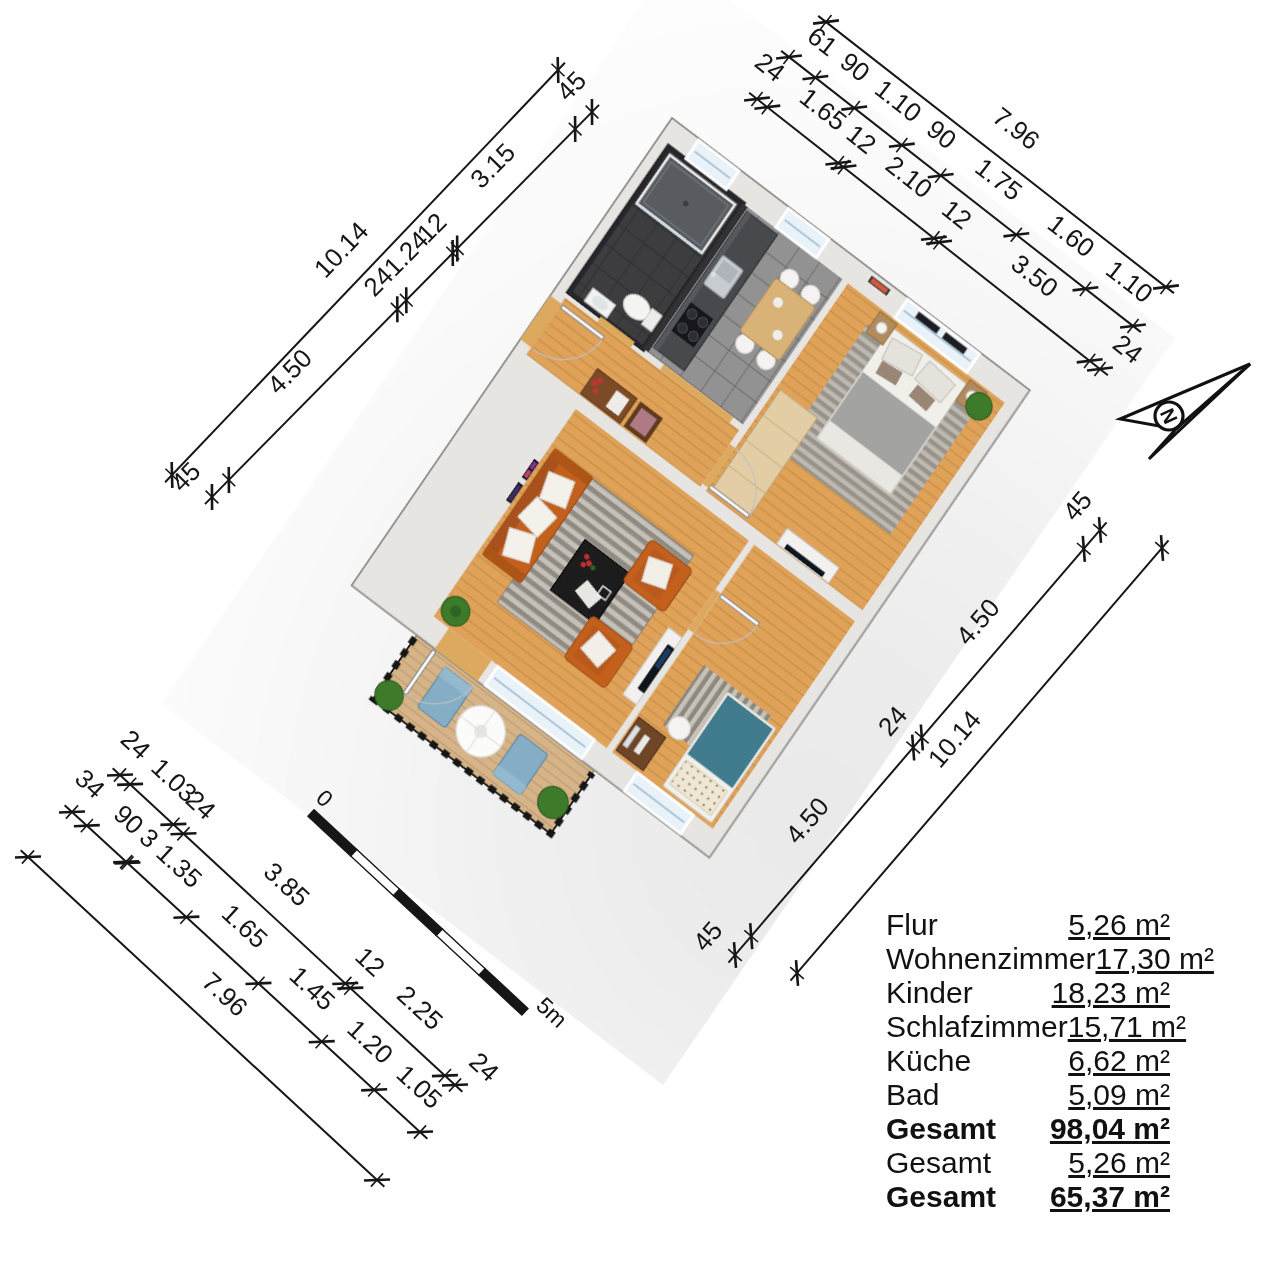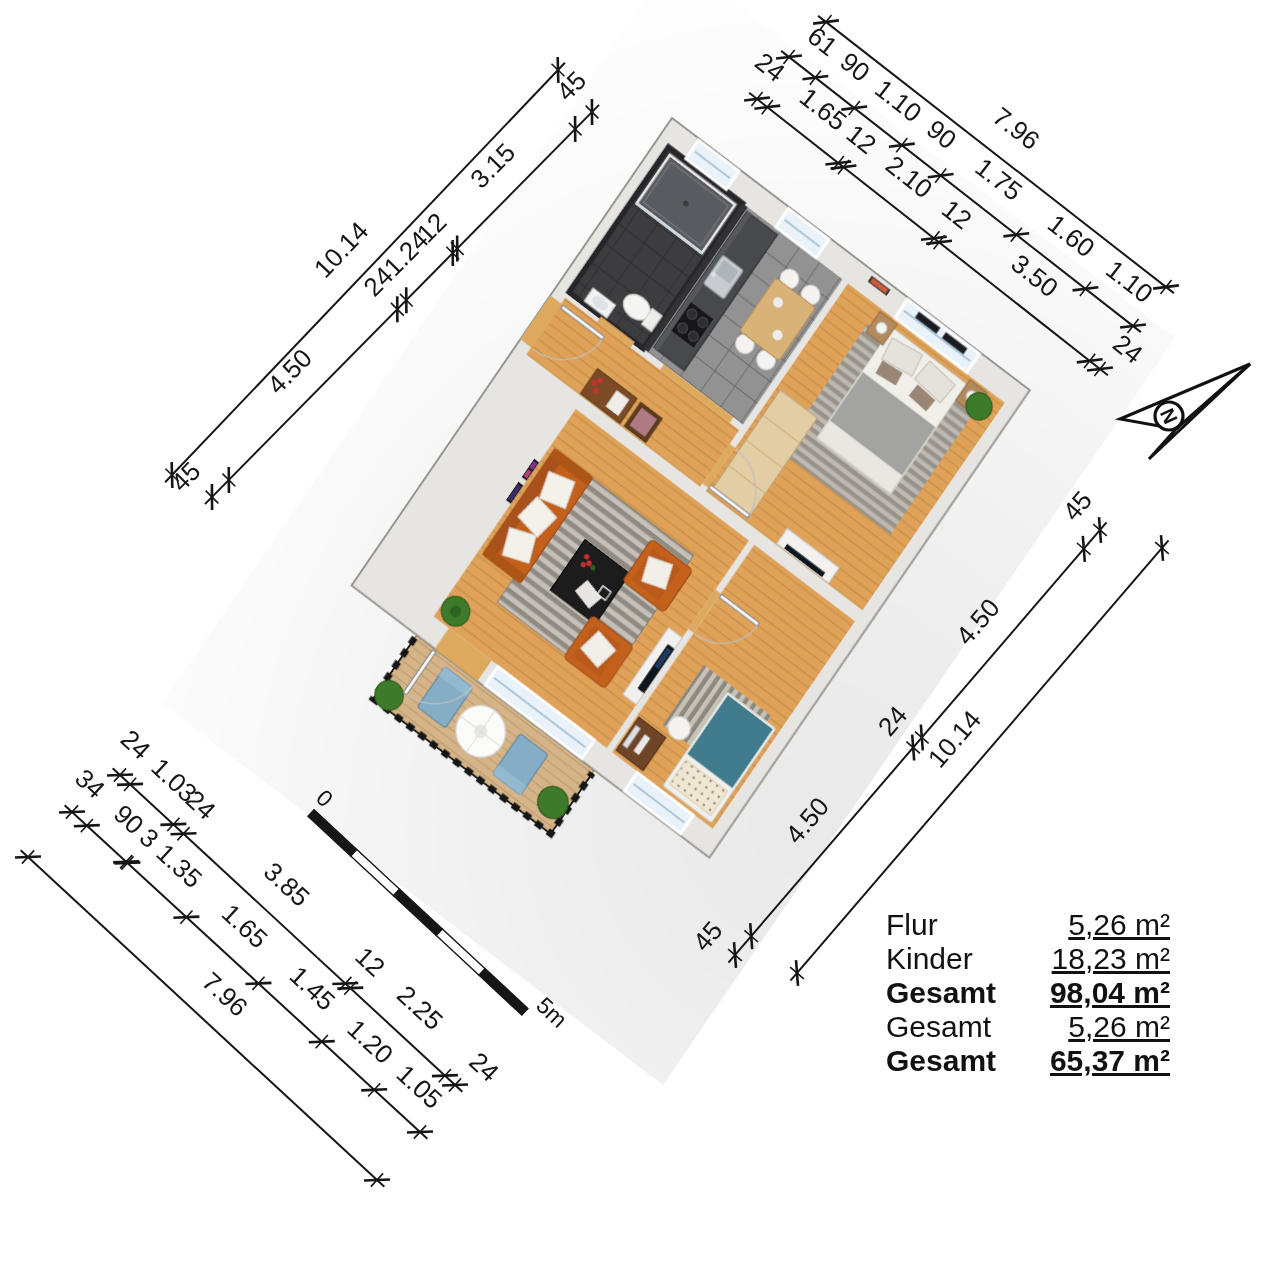--- a/index.html
+++ b/index.html
@@ -448,22 +448,38 @@
   </g>
 </svg>
 
 
 <div id="area-table">
       <div class="row">
         <span class="lbl">Flur</span>
         <span class="val">5,26 m²</span>
       </div>
       <div class="row">
+        <span class="lbl">Wohnenzimmer</span>
+        <span class="val">17,30 m²</span>
+      </div>
+      <div class="row">
         <span class="lbl">Kinder</span>
         <span class="val">18,23 m²</span>
+      </div>
+      <div class="row">
+        <span class="lbl">Schlafzimmer</span>
+        <span class="val">15,71 m²</span>
+      </div>
+      <div class="row">
+        <span class="lbl">Küche</span>
+        <span class="val">6,62 m²</span>
+      </div>
+      <div class="row">
+        <span class="lbl">Bad</span>
+        <span class="val">5,09 m²</span>
       </div>
       <div class="row bold">
         <span class="lbl">Gesamt</span>
         <span class="val">98,04 m²</span>
       </div>
       <div class="row">
         <span class="lbl">Gesamt</span>
         <span class="val">5,26 m²</span>
       </div>
       <div class="row bold">

